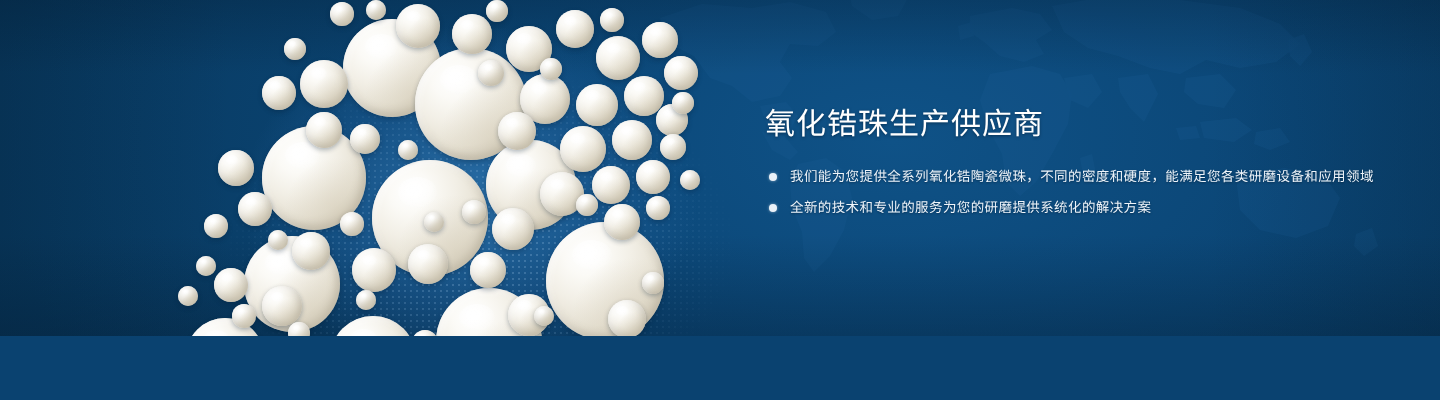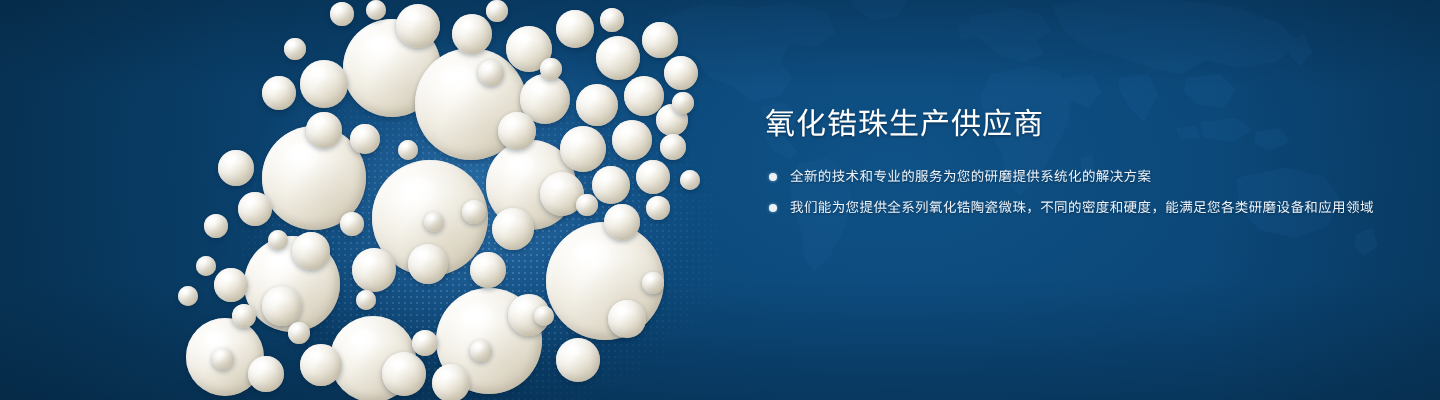--- a/index.html
+++ b/index.html
@@ -6,21 +6,21 @@
   * { margin:0; padding:0; box-sizing:border-box; }
   html,body{
     width:1440px; height:400px; overflow:hidden;
     background:#0a4270;
     font-family:"Liberation Sans","DejaVu Sans",sans-serif;
   }
 
   
   .banner{
     position:relative;
-    width:1440px; height:400px;
+    width:1440px; height:336px;
     overflow:hidden;
     background:#737373;
   }
 
   
   .bg-base{
     position:absolute; inset:0;
     background:
       radial-gradient(ellipse 900px 520px at 62% 42%, #0f5287 0%, #0b4676 45%, #08395f 100%),
       linear-gradient(160deg,#0b4676 0%,#0a4272 50%,#063655 100%);
@@ -274,22 +274,22 @@
     <span class="bead warm" style="left:212px;top:348px;width:22px;height:22px;"></span>
     <span class="bead" style="left:178px;top:286px;width:20px;height:20px;"></span>
   </div>
 
   <div class="copy">
     <h1 class="headline">氧化锆珠生产供应商</h1>
 
     <ul class="bullet-list">
       <li class="bullet-item">
         <span class="bullet-dot"></span>
-        <span class="bullet-text">全新的技术和专业的服务为您的研磨提供系统化的解决方案</span>
+        <span class="bullet-text">我们能为您提供全系列氧化锆陶瓷微珠，不同的密度和硬度，能满足您各类研磨设备和应用领域</span>
       </li>
       <li class="bullet-item">
         <span class="bullet-dot"></span>
-        <span class="bullet-text">我们能为您提供全系列氧化锆陶瓷微珠，不同的密度和硬度，能满足您各类研磨设备和应用领域</span>
+        <span class="bullet-text">全新的技术和专业的服务为您的研磨提供系统化的解决方案</span>
       </li>
     </ul>
   </div>
 
 </div>
 
 </body></html>

